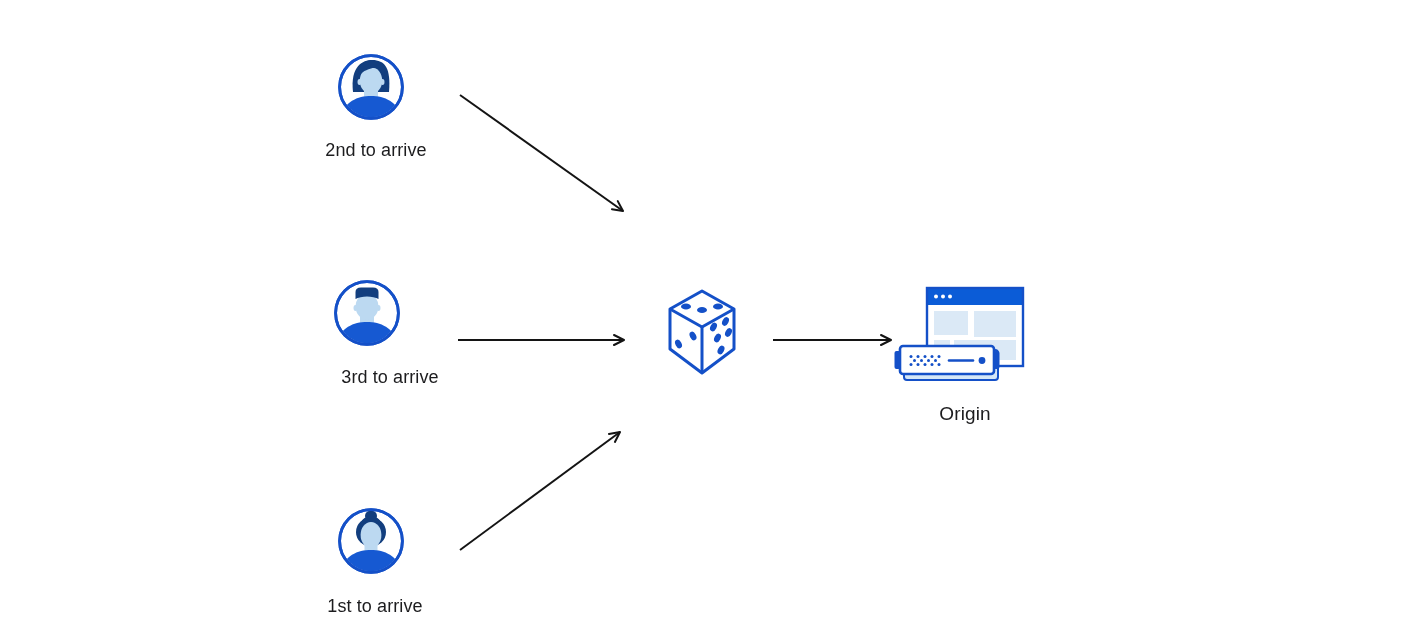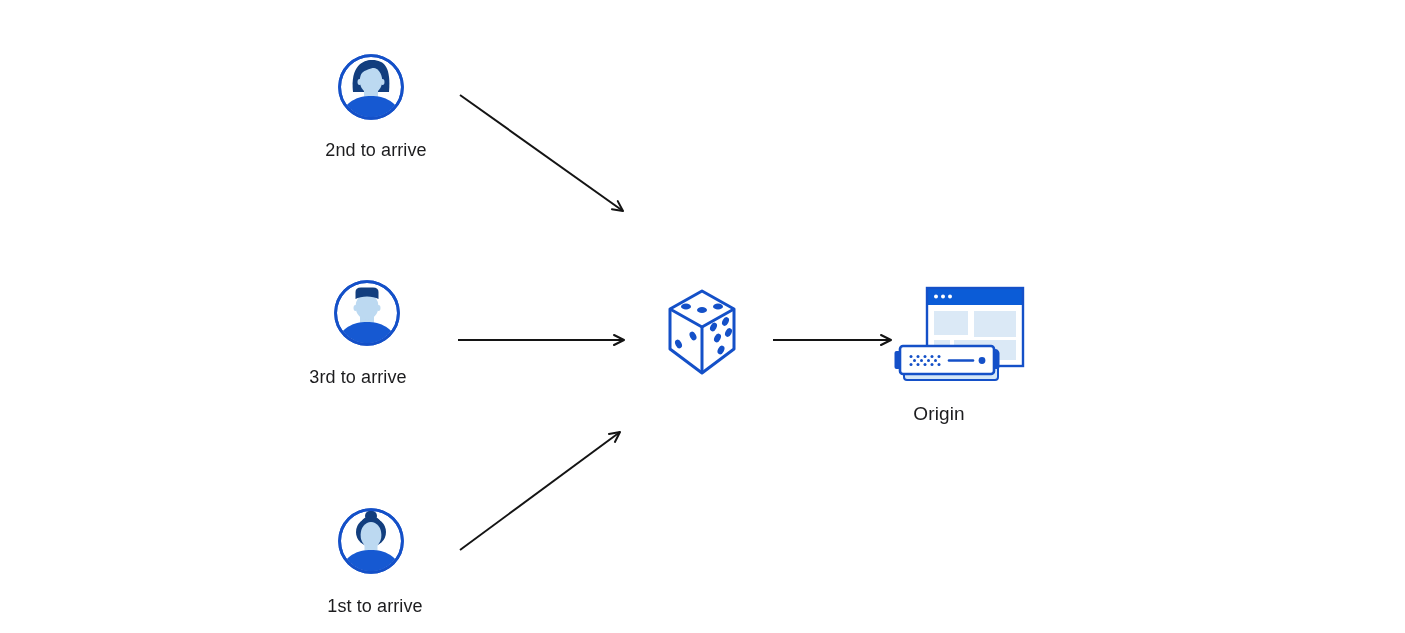--- a/index.html
+++ b/index.html
@@ -72,21 +72,21 @@
     <g clip-path="url(#clipB)">
       <ellipse cx="21.5" cy="28" rx="2" ry="3" fill="#bcd9f1"></ellipse>
       <ellipse cx="44.5" cy="28" rx="2" ry="3" fill="#bcd9f1"></ellipse>
       <rect x="26" y="28" width="14" height="16" fill="#bcd9f1"></rect>
       <path d="M2,66 C5,48 19,42 33,42 C47,42 61,48 64,66 Z" fill="#1659d2"></path>
       <ellipse cx="33" cy="26.5" rx="11.4" ry="13.2" fill="#bcd9f1"></ellipse>
       <path d="M21.5,19 L21.5,12 Q21.5,7.5 27,7.5 L39,7.5 Q44.5,7.5 44.5,12 L44.5,19 C39,15.5 27,15.5 21.5,19 Z" fill="#123e7e"></path>
     </g>
     <circle cx="33" cy="33" r="31.4" fill="none" stroke="#1450c8" stroke-width="2.8"></circle>
   </svg>
-  <div class="node-label" style="left:273px; top:343px;">3rd to arrive</div>
+  <div class="node-label" style="left:305px; top:343px;">3rd to arrive</div>
 
   <svg class="abs" style="left:338px; top:484px;" width="66" height="66" viewBox="0 0 66 66">
     <defs>
         <clipPath id="clipC">
           <circle cx="33" cy="33" r="30.2"></circle>
         </clipPath>
       </defs>
     <circle cx="33" cy="33" r="31.4" fill="#ffffff" stroke="#1450c8" stroke-width="2.8"></circle>
     <g clip-path="url(#clipC)">
       <ellipse cx="33" cy="8" rx="6" ry="5.5" fill="#123e7e"></ellipse>
@@ -154,15 +154,15 @@
         <circle cx="42.5" cy="80.5" r="1.5"></circle>
       <circle cx="18" cy="84.5" r="1.5"></circle>
         <circle cx="25" cy="84.5" r="1.5"></circle>
         <circle cx="32" cy="84.5" r="1.5"></circle>
         <circle cx="39" cy="84.5" r="1.5"></circle>
         <circle cx="46" cy="84.5" r="1.5"></circle>
     </g>
     <line x1="56" y1="80.5" x2="80" y2="80.5" stroke="#1450c8" stroke-width="2.6" stroke-linecap="round"></line>
     <circle cx="89" cy="80.5" r="3.4" fill="#1450c8"></circle>
   </svg>
-  <div class="node-label origin-label" style="left:854px; top:379px;">Origin</div>
+  <div class="node-label origin-label" style="left:880px; top:379px;">Origin</div>
 
 </div>
 
 </body></html>

